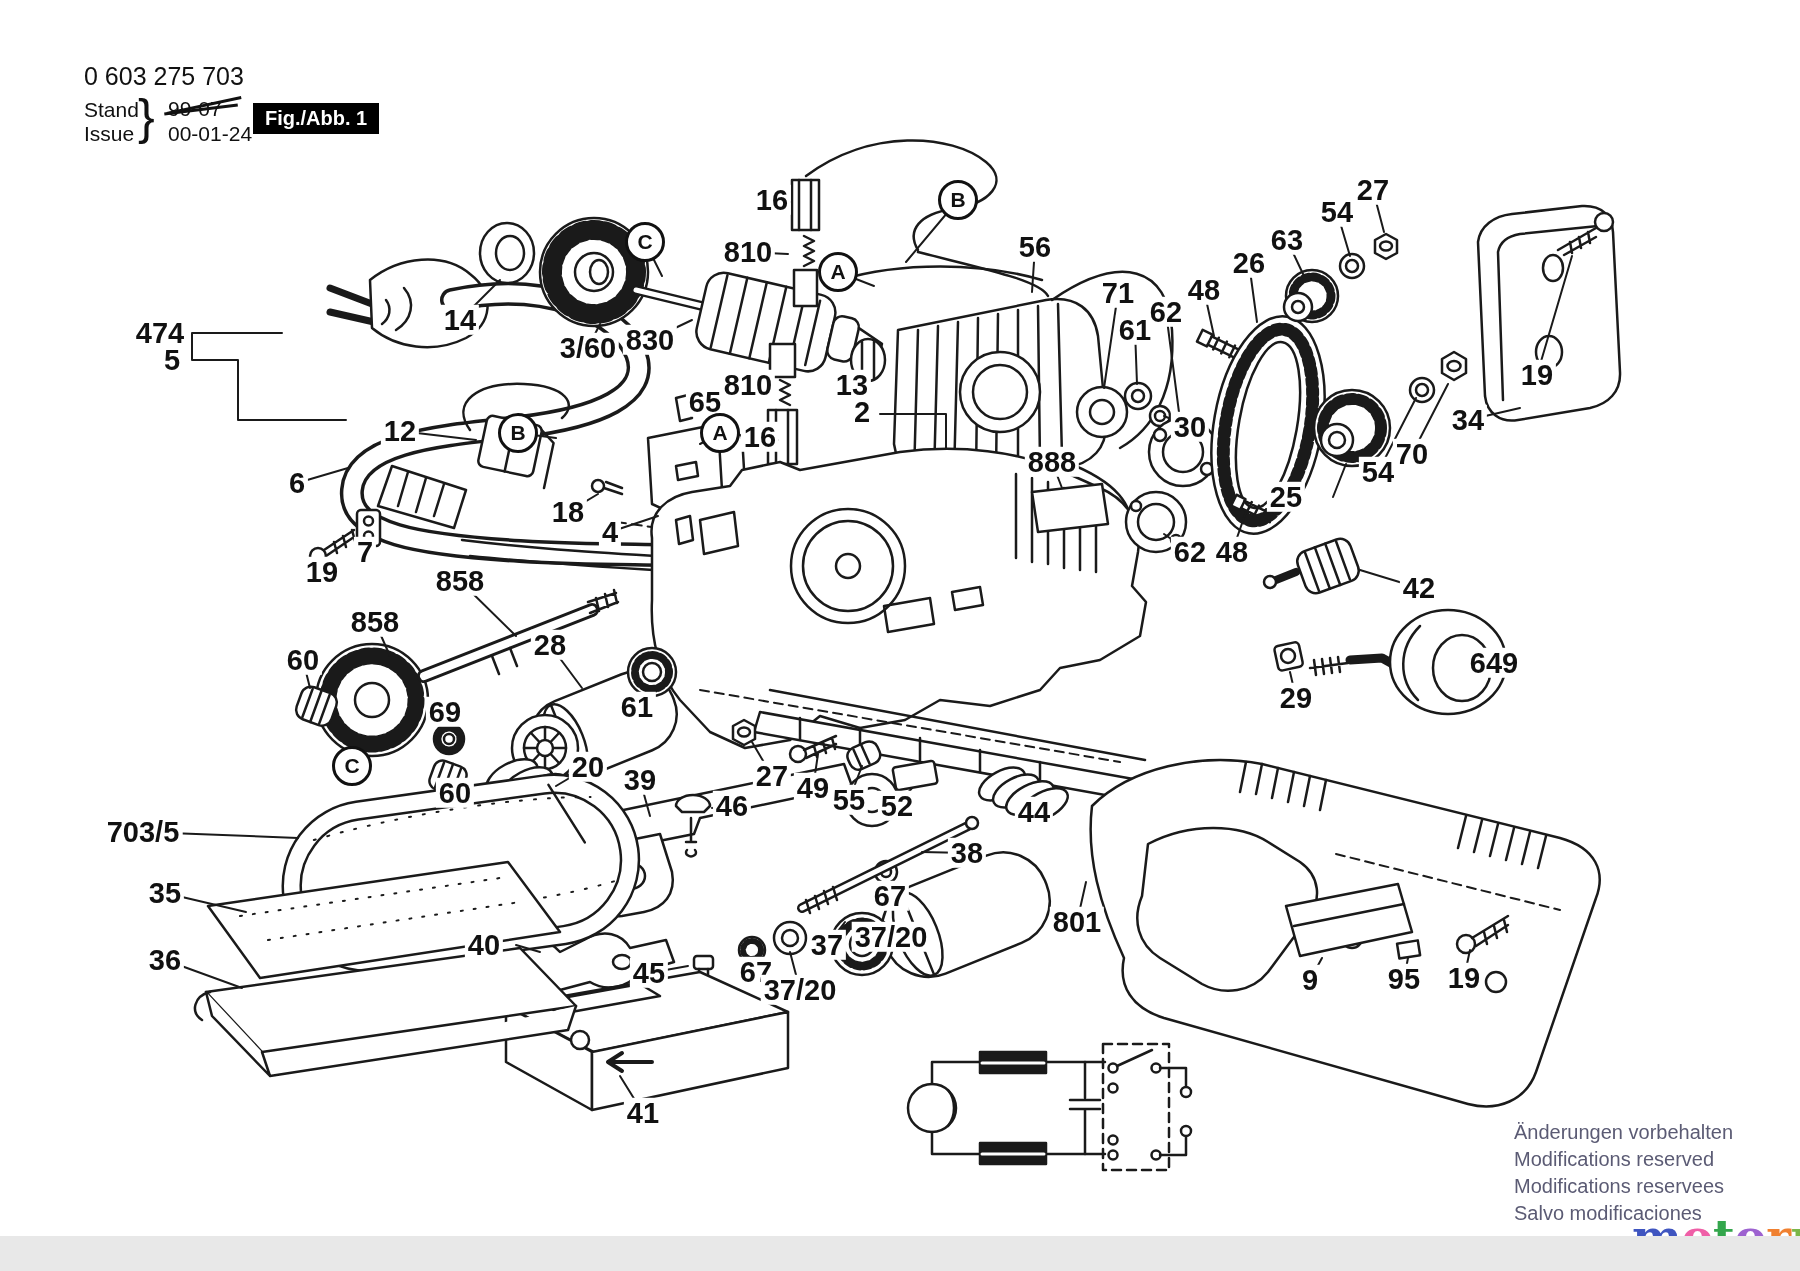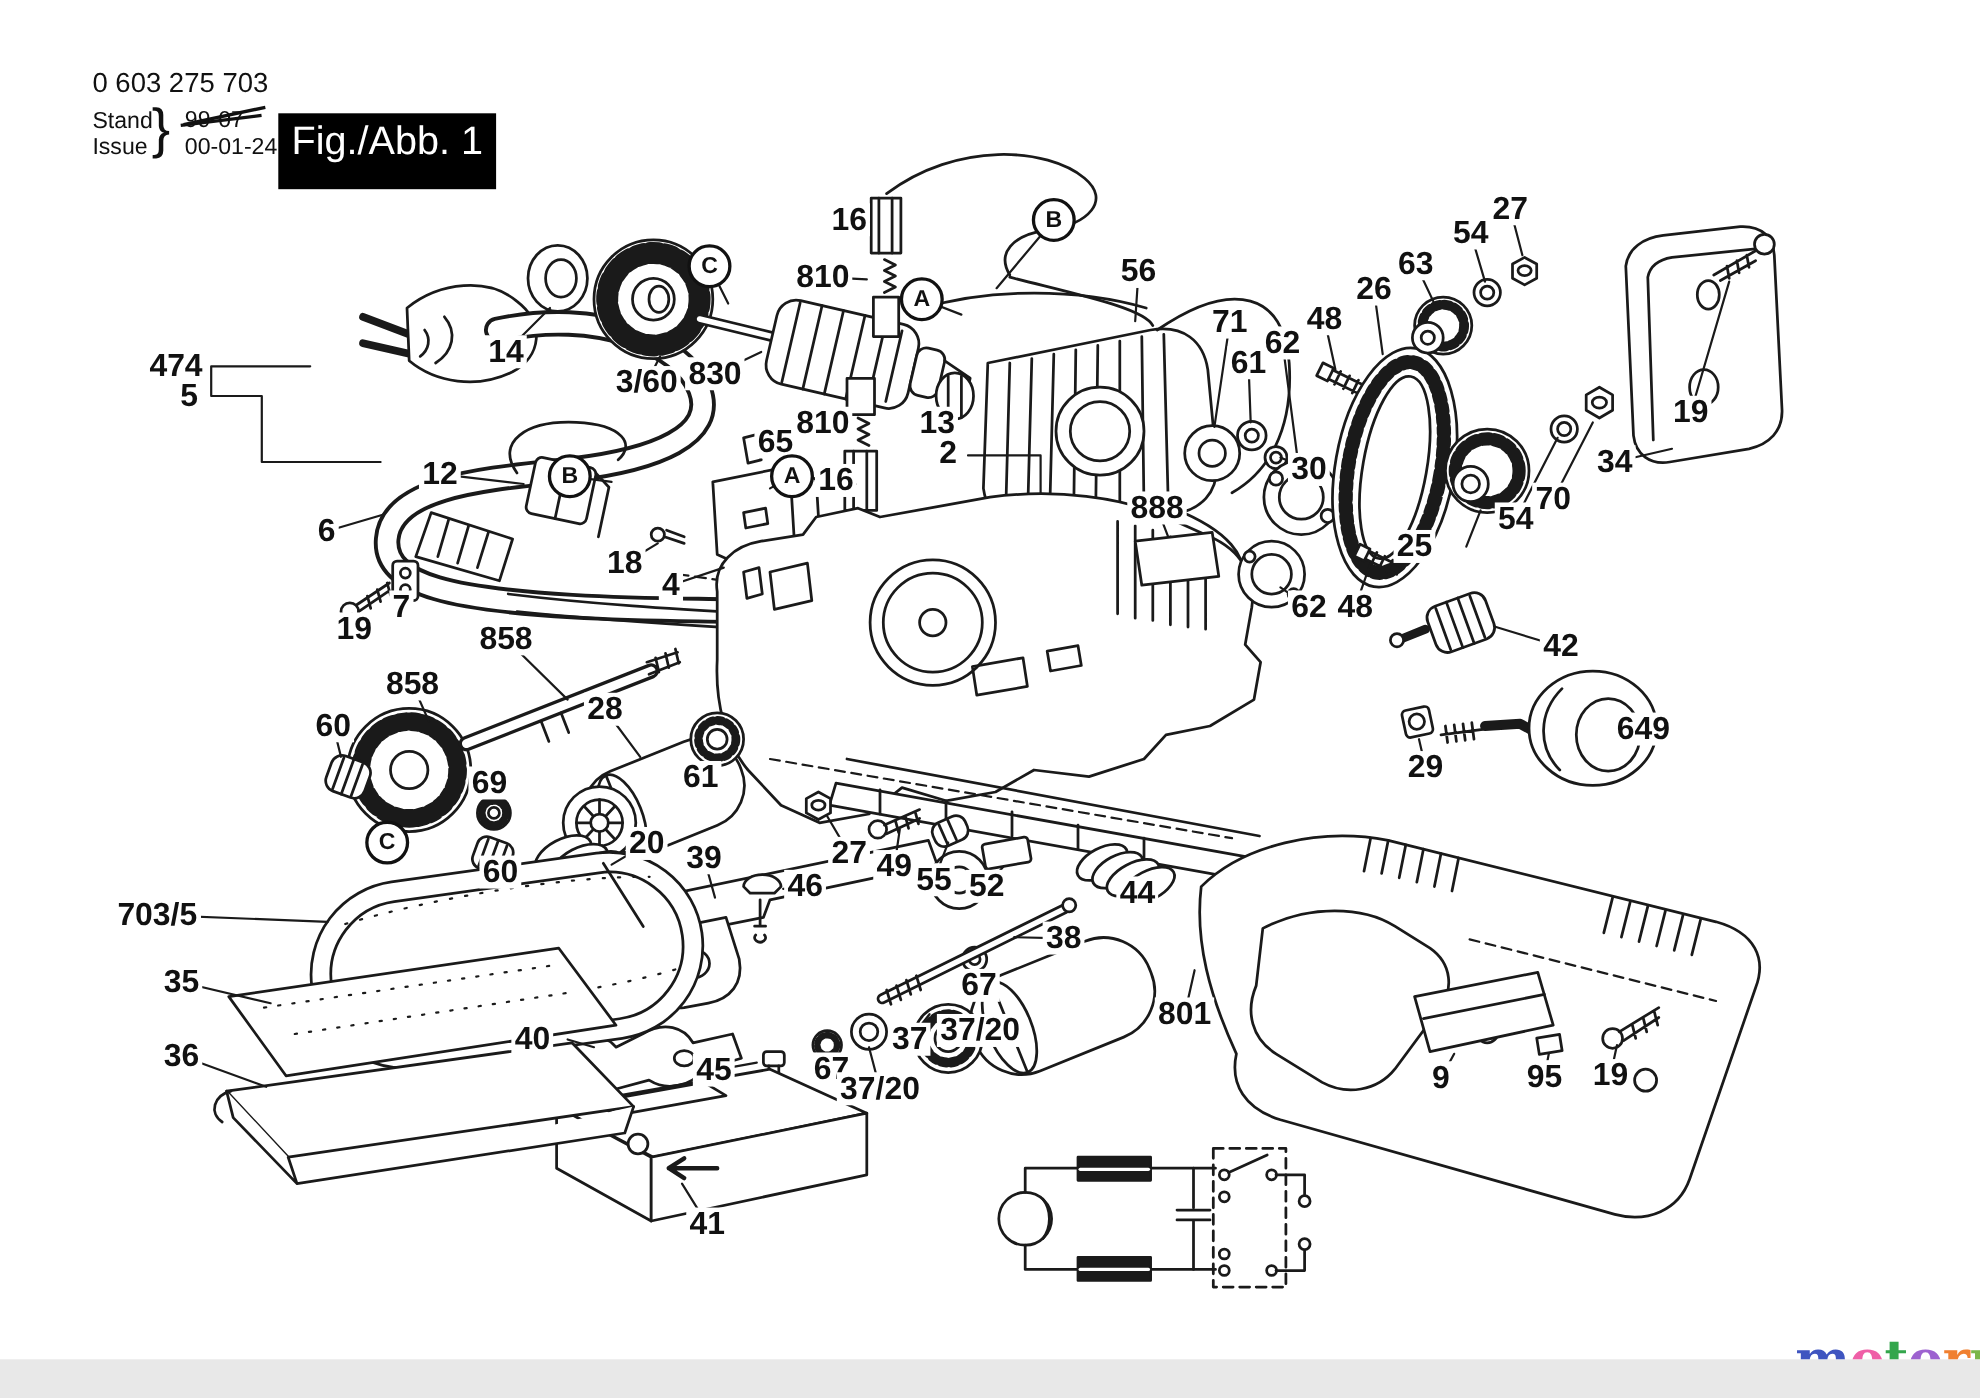--- a/index.html
+++ b/index.html
@@ -7,22 +7,22 @@
         font-family:"Liberation Sans",sans-serif;}
   svg{position:absolute;left:0;top:0;z-index:1;}
   
   .hdr-part{position:absolute;left:84px;top:62px;font-size:25px;color:#111;z-index:3;}
   .hdr-row{position:absolute;left:84px;top:98px;font-size:21px;color:#111;line-height:24px;z-index:3;}
   .hdr-brace{position:absolute;left:138px;top:88px;font-size:50px;font-weight:400;color:#111;z-index:3;}
   .hdr-vals{position:absolute;left:168px;top:96px;font-size:21px;color:#111;line-height:25px;z-index:3;}
   .strike{position:relative;display:inline-block;}
   .strike::before{content:"";position:absolute;left:-4px;right:-16px;top:46%;height:2.5px;background:#111;transform:rotate(-7deg);}
   .strike::after{content:"";position:absolute;left:-2px;right:-20px;top:30%;height:2.5px;background:#111;transform:rotate(-12deg);}
-  .fig-badge{position:absolute;left:253px;top:103px;background:#000;color:#fff;font-size:36px;
-             font-weight:400;padding:4px 12px 23px 12px;z-index:3;}
+  .fig-badge{position:absolute;left:253px;top:103px;background:#000;color:#fff;font-size:20px;
+             font-weight:700;padding:4px 12px 4px 12px;z-index:3;}
   
   .callout{position:absolute;transform:translate(-50%,-50%);font-size:29px;font-weight:700;color:#111;
            background:#fff;padding:0 3px;line-height:1.05;white-space:nowrap;z-index:3;}
   .callout.circled{width:34px;height:34px;border:3px solid #111;border-radius:50%;display:flex;
            align-items:center;justify-content:center;font-size:21px;padding:0;}
   
   .footer-notes{position:absolute;left:1514px;top:1119px;font-size:20px;color:#5b5b74;line-height:27px;z-index:3;}
   .footer-notes div{white-space:nowrap;}
   .logo{position:absolute;left:1632px;top:1213px;font-family:"DejaVu Serif",serif;font-weight:700;
         font-size:47px;line-height:1;z-index:3;letter-spacing:0px;}
@@ -573,16 +573,22 @@
       <span class="callout" style="left: 827px; top: 945px;">37</span>
       <span class="callout" style="left: 890px; top: 896px;">67</span>
       <span class="callout" style="left: 891px; top: 937px;">37/20</span>
       <span class="callout" style="left: 1077px; top: 922px;">801</span>
       <span class="callout" style="left: 1310px; top: 980px;">9</span>
       <span class="callout" style="left: 1404px; top: 979px;">95</span>
       <span class="callout" style="left: 1464px; top: 978px;">19</span>
       <span class="callout" style="left: 643px; top: 1113px;">41</span>
     </div>
 
+  <div class="footer-notes">
+    <div>Änderungen vorbehalten</div>
+    <div>Modifications reserved</div>
+    <div>Modifications reservees</div>
+    <div>Salvo modificaciones</div>
+  </div>
   <div class="logo">
     <span id="logo-letters"><span style="color: rgb(63, 85, 192);">m</span><span style="color: rgb(239, 95, 167);">o</span><span style="color: rgb(51, 166, 76);">t</span><span style="color: rgb(157, 98, 208);">o</span><span style="color: rgb(240, 128, 48);">r</span><span style="color: rgb(122, 182, 72);">u</span></span>
   </div>
 </div>
 
 </body></html>

